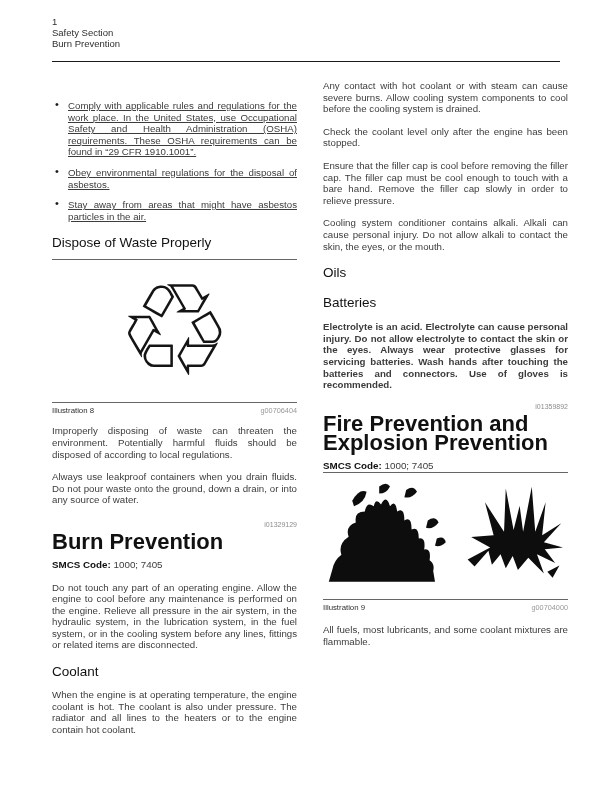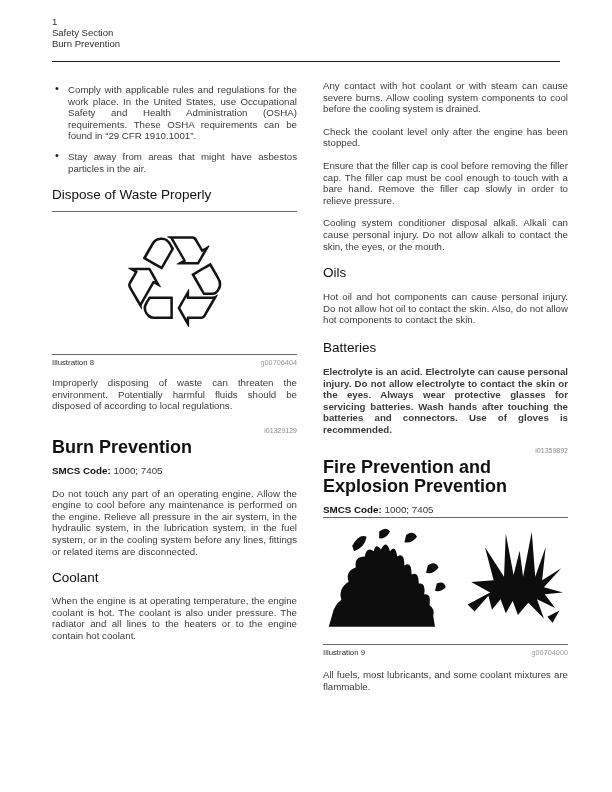--- a/index.html
+++ b/index.html
@@ -13,26 +13,26 @@
   
   .page-header{position:absolute;left:52px;top:16px;font-size:9.5px;line-height:11.2px;color:#2e2e2e;}
   .header-rule{position:absolute;left:52px;top:61px;width:508px;height:1px;background:#1a1a1a;}
   
   .col{position:absolute;top:80px;width:245px;}
   .col-left{left:52px;}
   .col-right{left:323px;}
   
   .para{font-size:9.7px;line-height:11.6px;text-align:justify;margin:11px 0 0 0;}
   .para.first{margin-top:0;}
-  ul.bullets{list-style:none;margin:4px 0 0 0;padding:0;}
+  ul.bullets{list-style:none;margin:20px 0 0 0;padding:0;text-decoration:underline;}
   ul.bullets li{position:relative;padding-left:16px;font-size:9.7px;line-height:11.6px;text-align:justify;margin:0;}
   ul.bullets li + li{margin-top:9px;}
   ul.bullets li::before{content:"\2022";position:absolute;left:3px;top:-1px;font-size:11px;color:#1a1a1a;}
   .subhead{font-size:13.5px;line-height:16px;font-weight:normal;color:#111;margin:13px 0 0 0;}
-  .topic-head{font-size:18px;line-height:19px;font-weight:bold;color:#111;margin:3px 0 0 0;}
+  .topic-head{font-size:22px;line-height:19px;font-weight:bold;color:#111;margin:3px 0 0 0;}
   .smcs{font-size:9.8px;line-height:11.6px;margin:8px 0 0 0;}
   .smcs b{color:#111;}
   .rev-code{font-size:7px;line-height:8px;color:#8c8c8c;text-align:right;margin:15px 0 0 0;}
   
   .illo-rule{height:1px;background:#666;margin:8px 0 0 0;}
   .illo-box{display:flex;align-items:center;justify-content:center;}
   .illo-box.recycle-box{height:142px;}
   .illo-box.fire-box{height:126px;justify-content:space-between;align-items:flex-end;padding:8px 4px 10px 4px;box-sizing:border-box;}
   .illo-caption{display:flex;justify-content:space-between;align-items:baseline;margin-top:3px;}
   .illo-label{font-size:7.8px;color:#2e2e2e;}
@@ -49,61 +49,62 @@
     <div>1</div>
     <div>Safety Section</div>
     <div>Burn Prevention</div>
   </div>
   <div class="header-rule"></div>
 
   <div class="col col-left">
 
     <ul class="bullets">
       <li><span>Comply with applicable rules and regulations for the work place. In the United States, use Occupational Safety and Health Administration (OSHA) requirements. These OSHA requirements can be found in “29 CFR 1910.1001”.</span></li>
+      <li><span>Obey environmental regulations for the disposal of asbestos.</span></li>
       <li><span>Stay away from areas that might have asbestos particles in the air.</span></li>
     </ul>
 
     <h2 class="subhead">Dispose of Waste Properly</h2>
 
     <div>
       <div class="illo-rule"></div>
       <div class="illo-box recycle-box">
         <span class="recycle-glyph">♲</span>
       </div>
       <div class="illo-rule" style="margin-top:0;"></div>
       <div class="illo-caption">
         <span class="illo-label">Illustration 8</span>
         <span class="illo-code">g00706404</span>
       </div>
     </div>
 
     <p class="para" style="margin-top:10px;">Improperly disposing of waste can threaten the environment. Potentially harmful fluids should be disposed of according to local regulations.</p>
+    <p class="para">Always use leakproof containers when you drain fluids. Do not pour waste onto the ground, down a drain, or into any source of water.</p>
 
     <div class="rev-code">i01329129</div>
 
     <h1 class="topic-head">Burn Prevention</h1>
 
     <p class="smcs"><b>SMCS Code:</b> <span>1000; 7405</span></p>
 
     <p class="para">Do not touch any part of an operating engine. Allow the engine to cool before any maintenance is performed on the engine. Relieve all pressure in the air system, in the hydraulic system, in the lubrication system, in the fuel system, or in the cooling system before any lines, fittings or related items are disconnected.</p>
 
     <h2 class="subhead">Coolant</h2>
     <p class="para" style="margin-top:9px;">When the engine is at operating temperature, the engine coolant is hot. The coolant is also under pressure. The radiator and all lines to the heaters or to the engine contain hot coolant.</p>
 
   </div>
 
   <div class="col col-right">
 
     <p class="para first">Any contact with hot coolant or with steam can cause severe burns. Allow cooling system components to cool before the cooling system is drained.</p>
     <p class="para">Check the coolant level only after the engine has been stopped.</p>
     <p class="para">Ensure that the filler cap is cool before removing the filler cap. The filler cap must be cool enough to touch with a bare hand. Remove the filler cap slowly in order to relieve pressure.</p>
-    <p class="para">Cooling system conditioner disposal alkali. Alkali can cause personal injury. Do not allow alkali to contact the skin, the eyes, or the mouth.</p>
+    <p class="para">Cooling system conditioner contains alkali. Alkali can cause personal injury. Do not allow alkali to contact the skin, the eyes, or the mouth.</p>
 
     <h2 class="subhead">Oils</h2>
-    <p class="para" style="margin-top:10px;">Hot oil and hot components can cause personal injury. Do not allow hot oil to contact the skin. Also, do not allow hot components to contact the skin.</p>
 
     <h2 class="subhead" style="margin-top:14px;">Batteries</h2>
     <p class="para" style="margin-top:10px;font-weight:bold;">Electrolyte is an acid. Electrolyte can cause personal injury. Do not allow electrolyte to contact the skin or the eyes. Always wear protective glasses for servicing batteries. Wash hands after touching the batteries and connectors. Use of gloves is recommended.</p>
 
     <div class="rev-code" style="margin-top:12px;">i01359892</div>
 
     <h1 class="topic-head">Fire Prevention and Explosion Prevention</h1>
 
     <p class="smcs"><b>SMCS Code:</b> <span>1000; 7405</span></p>
 

